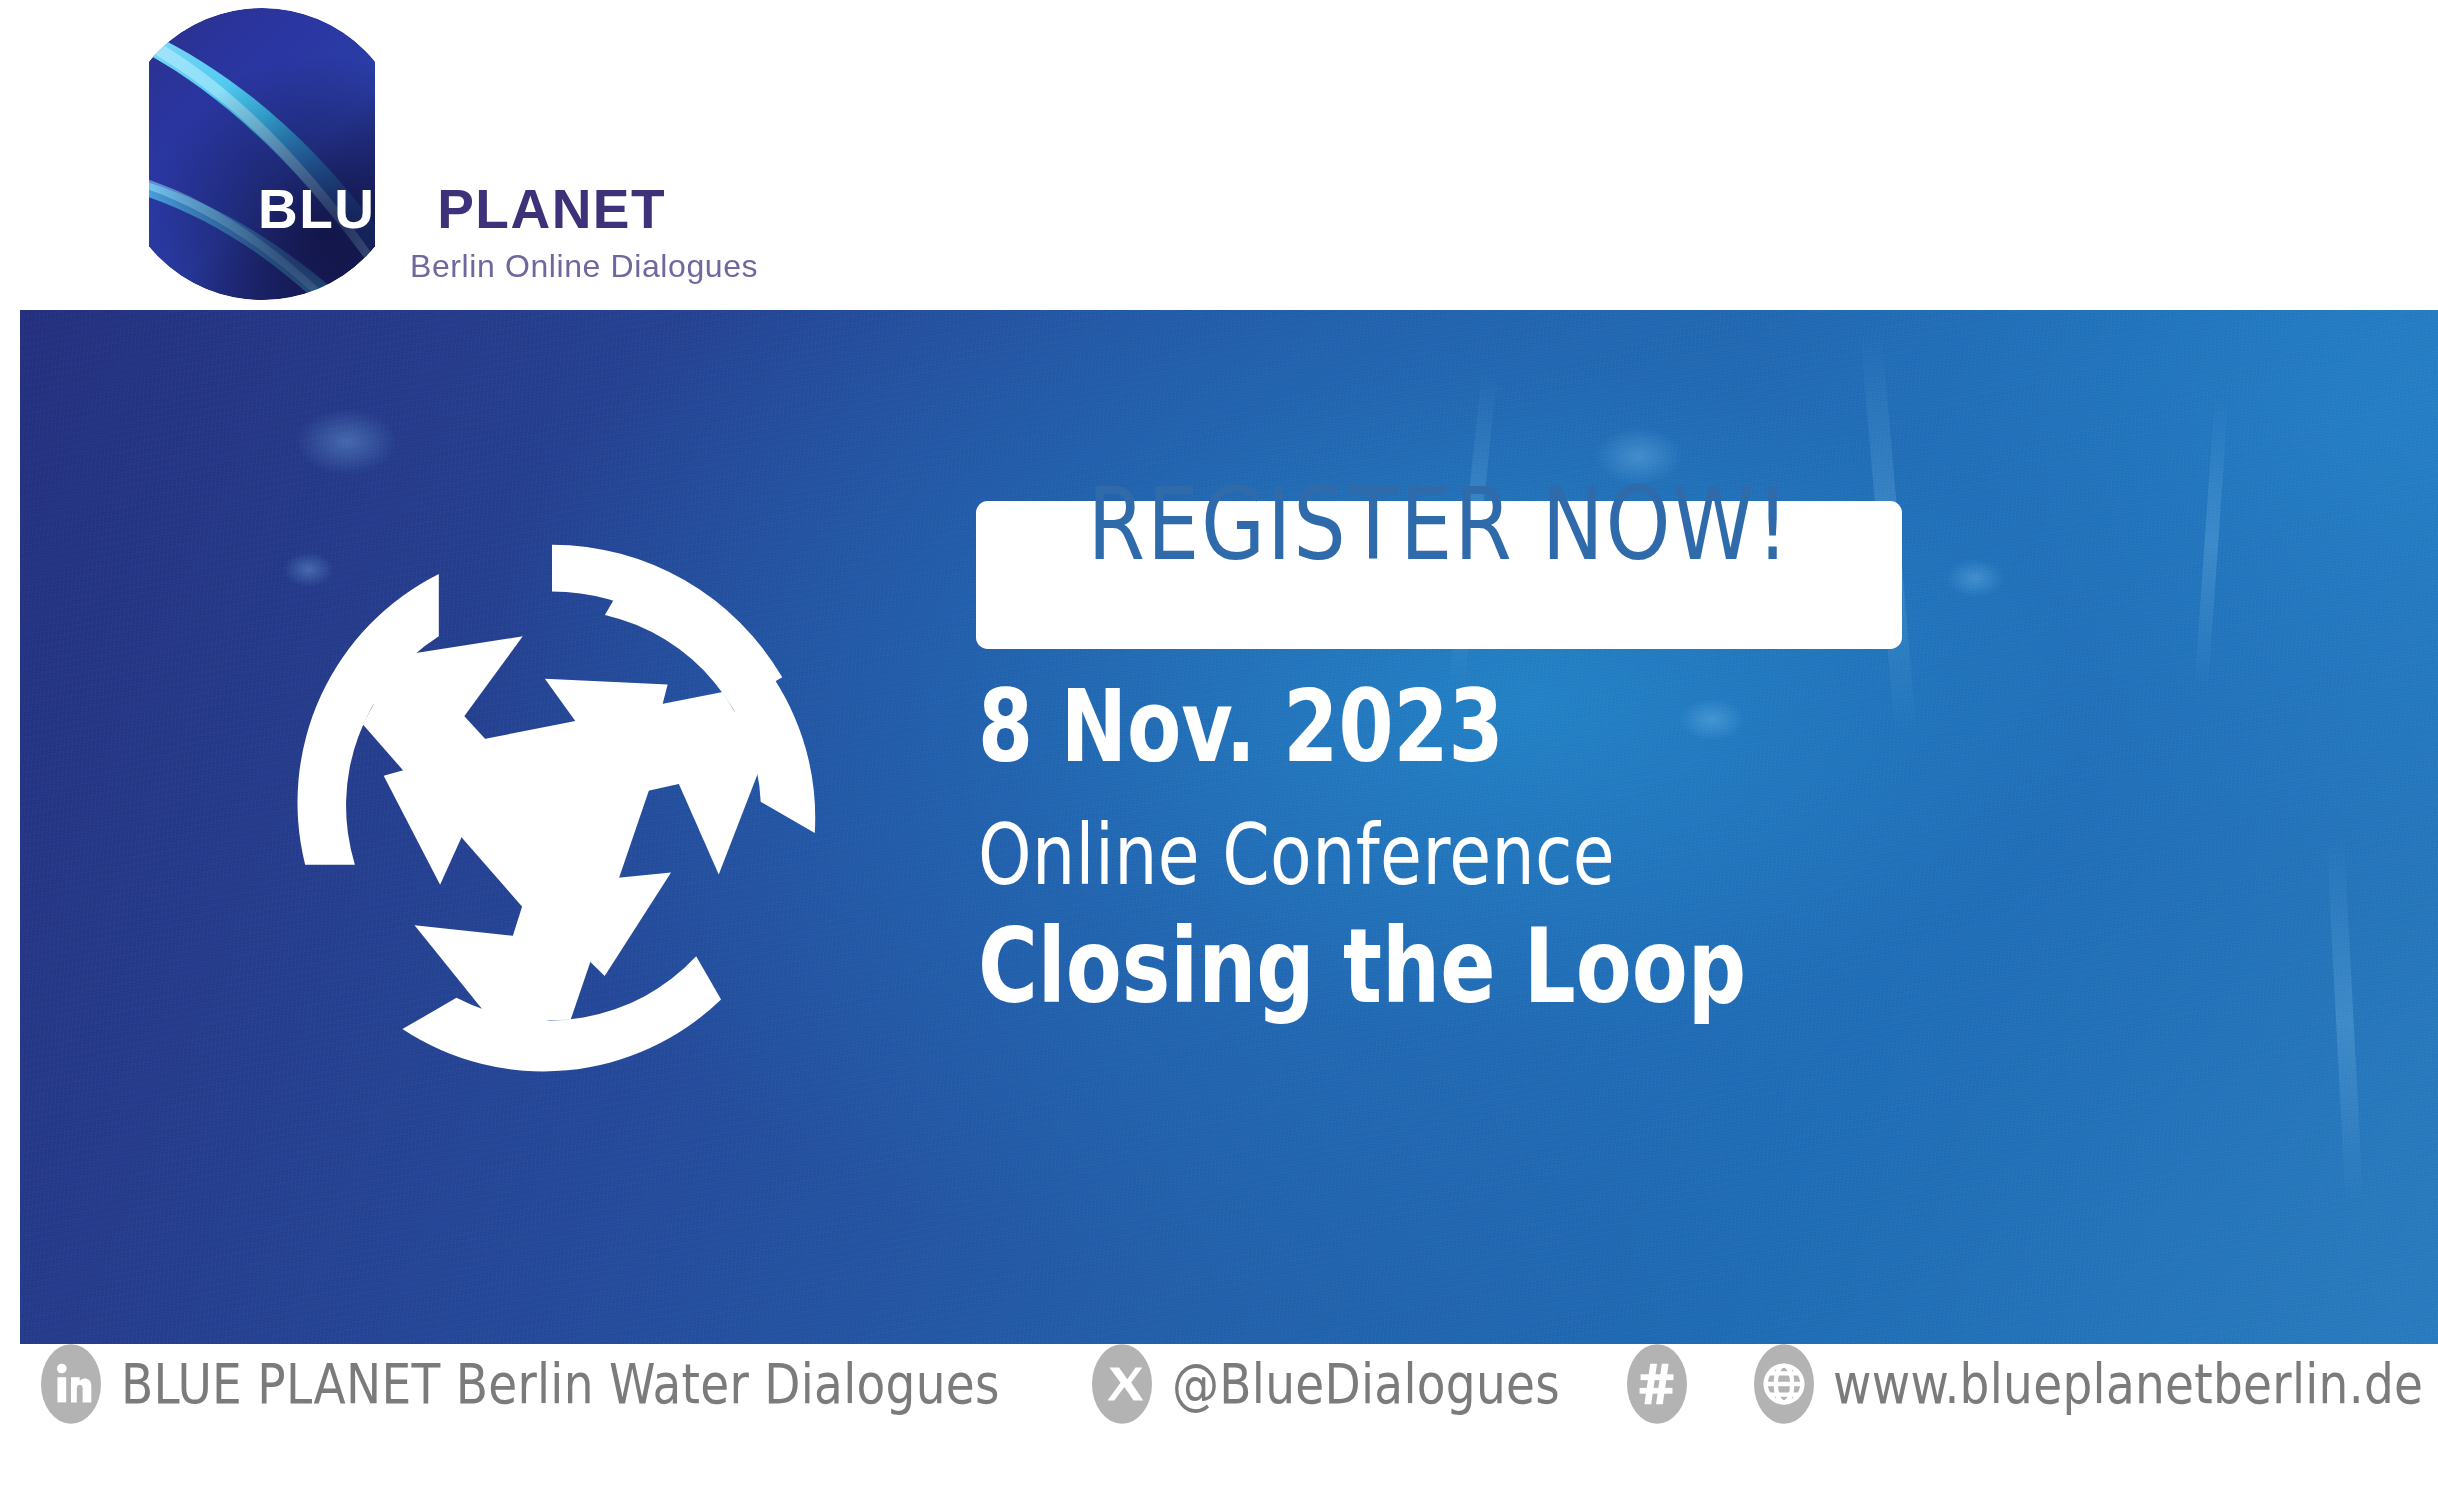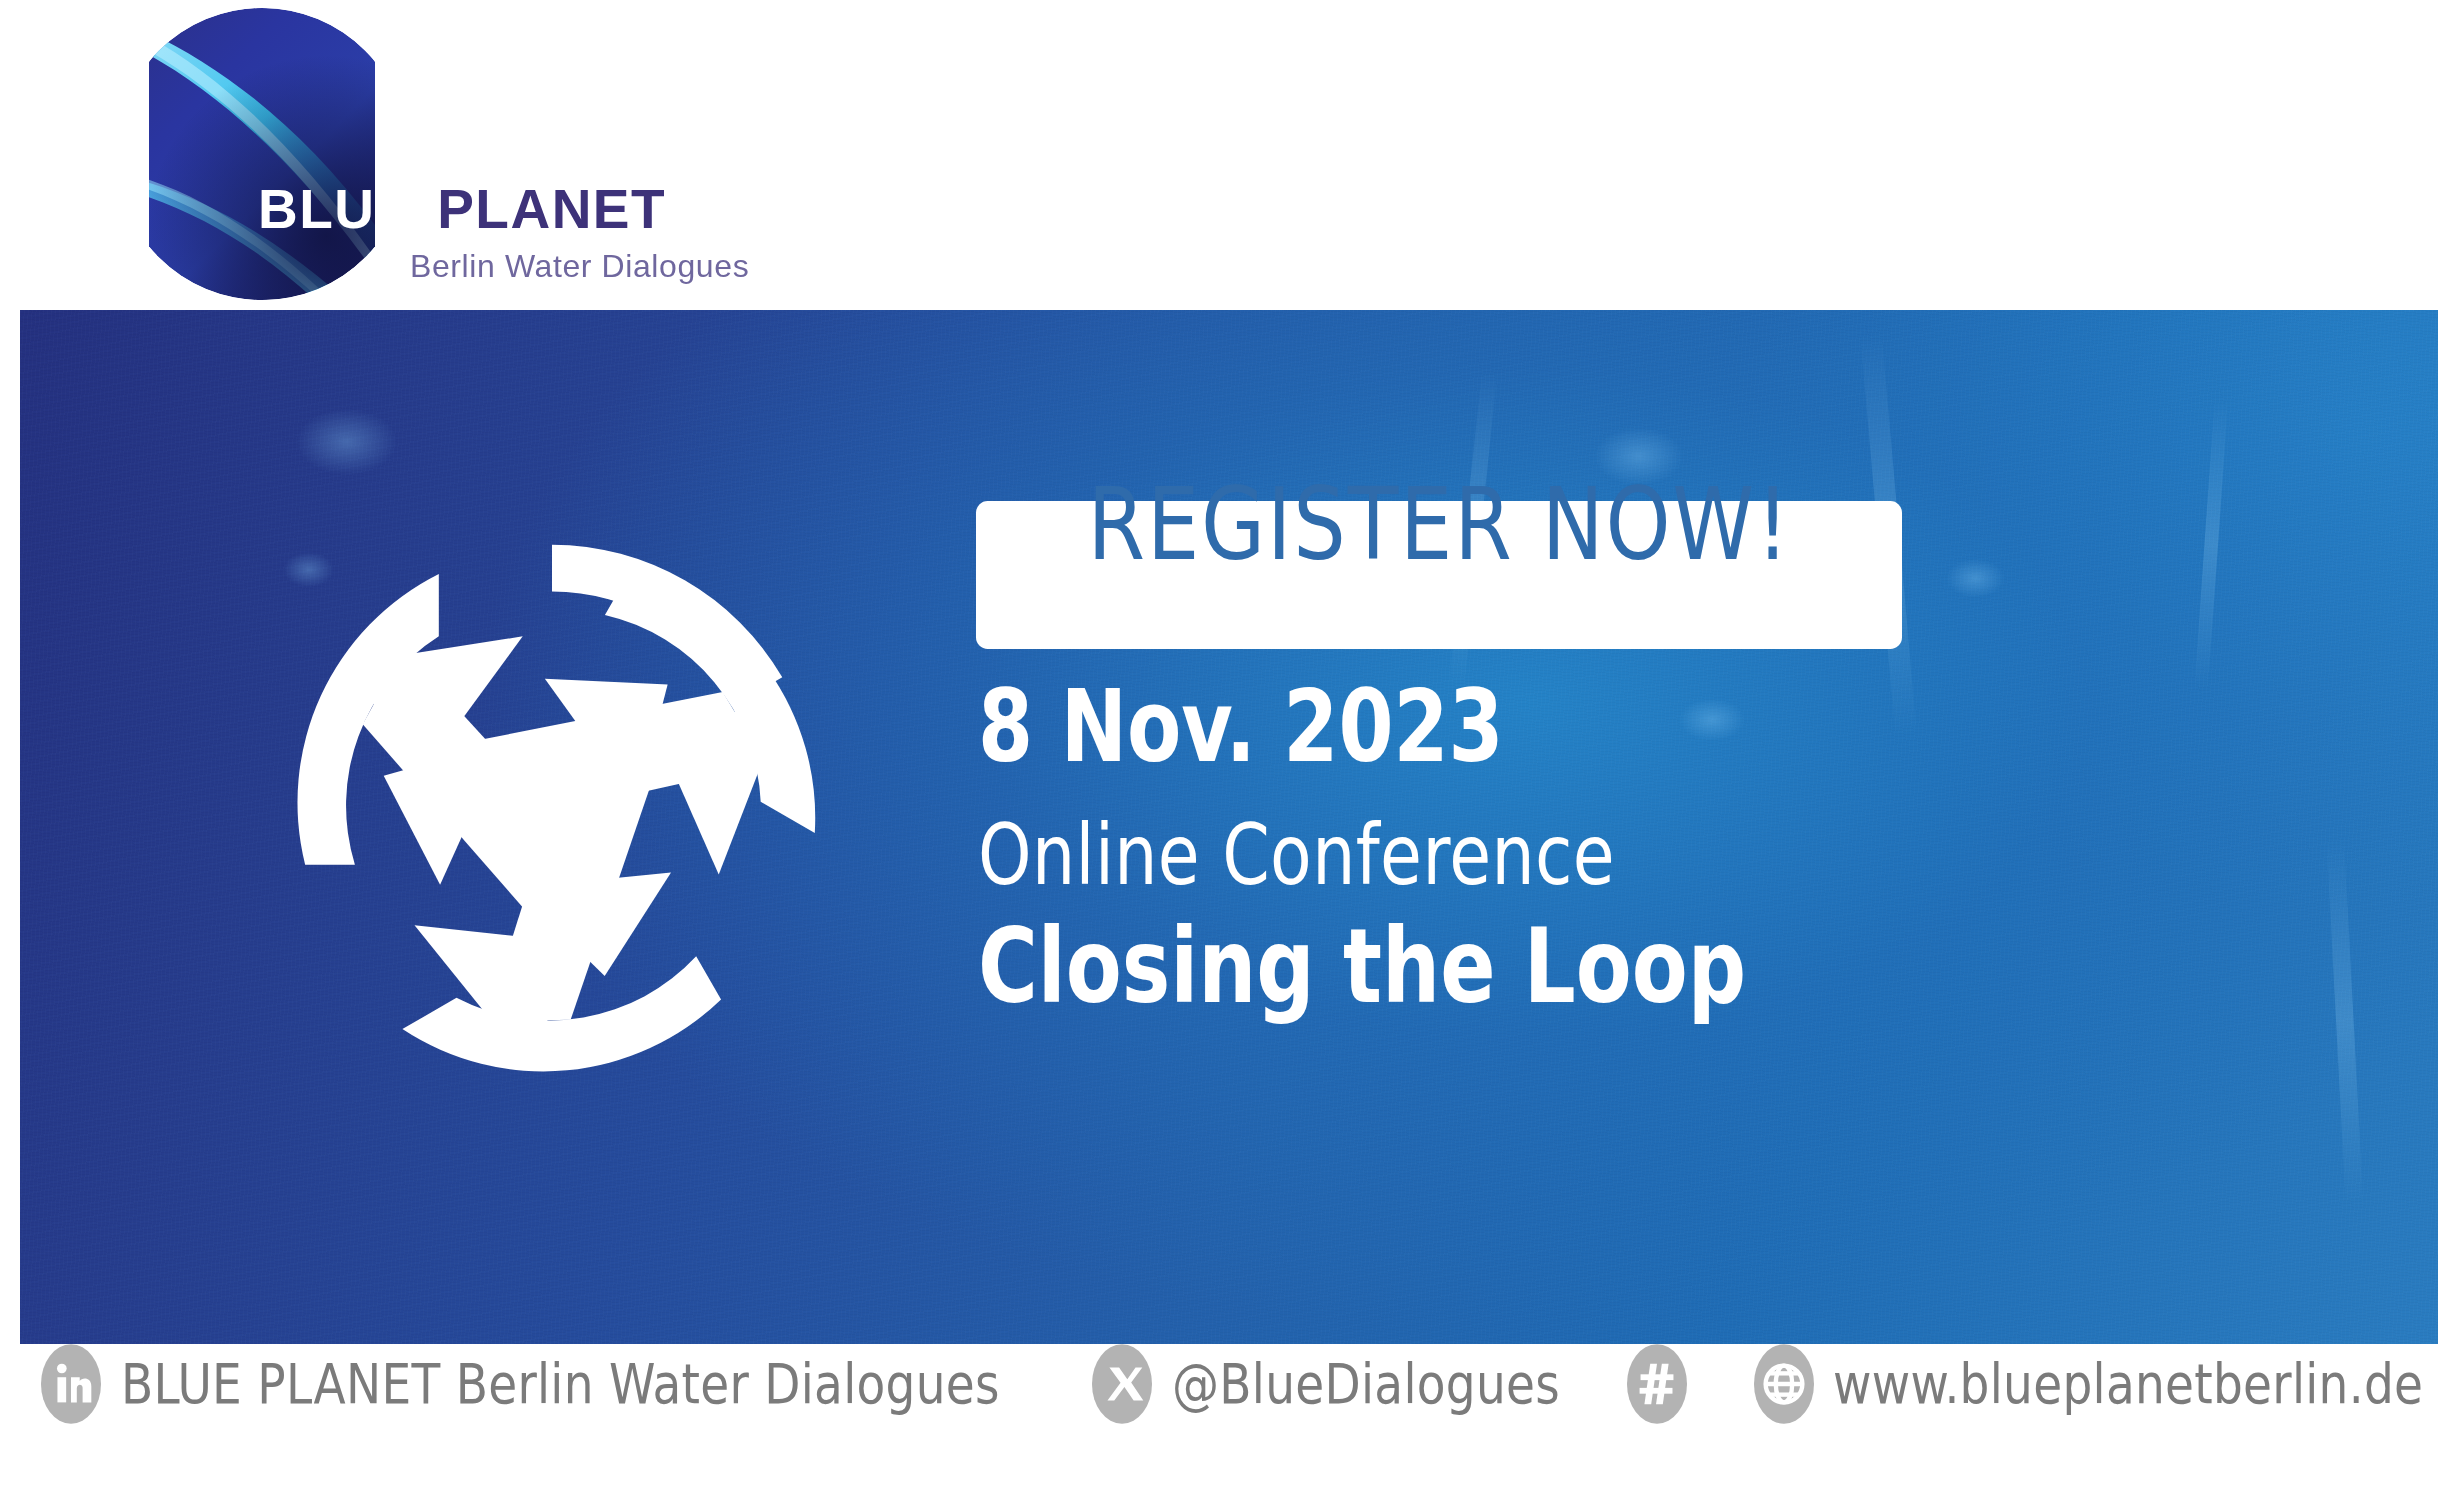--- a/index.html
+++ b/index.html
@@ -182,21 +182,21 @@
           <path d="M-60 172 C 40 192, 120 244, 205 330 L 205 320 C 125 238, 42 180, -58 164 Z" fill="#9ce9ff" opacity=".5"></path>
           <circle cx="116" cy="152" r="150" fill="url(#gdark)"></circle>
         </g>
       </svg>
     </div>
 
     <div id="logo-wordmark">
       <div class="wm-row1">
         <span class="wm-blue">BLUE</span><span class="wm-planet">PLANET</span>
       </div>
-      <div class="wm-row2">Berlin Water Dialogues</div>
+      <div class="wm-row2">Berlin Online Dialogues</div>
     </div>
 
   </div>
 </div>
 
 <div id="banner">
   <div id="banner-texture"></div>
 
   <svg id="banner-streaks" width="2438" height="1034" viewBox="0 0 2500 1060">
     <defs>

